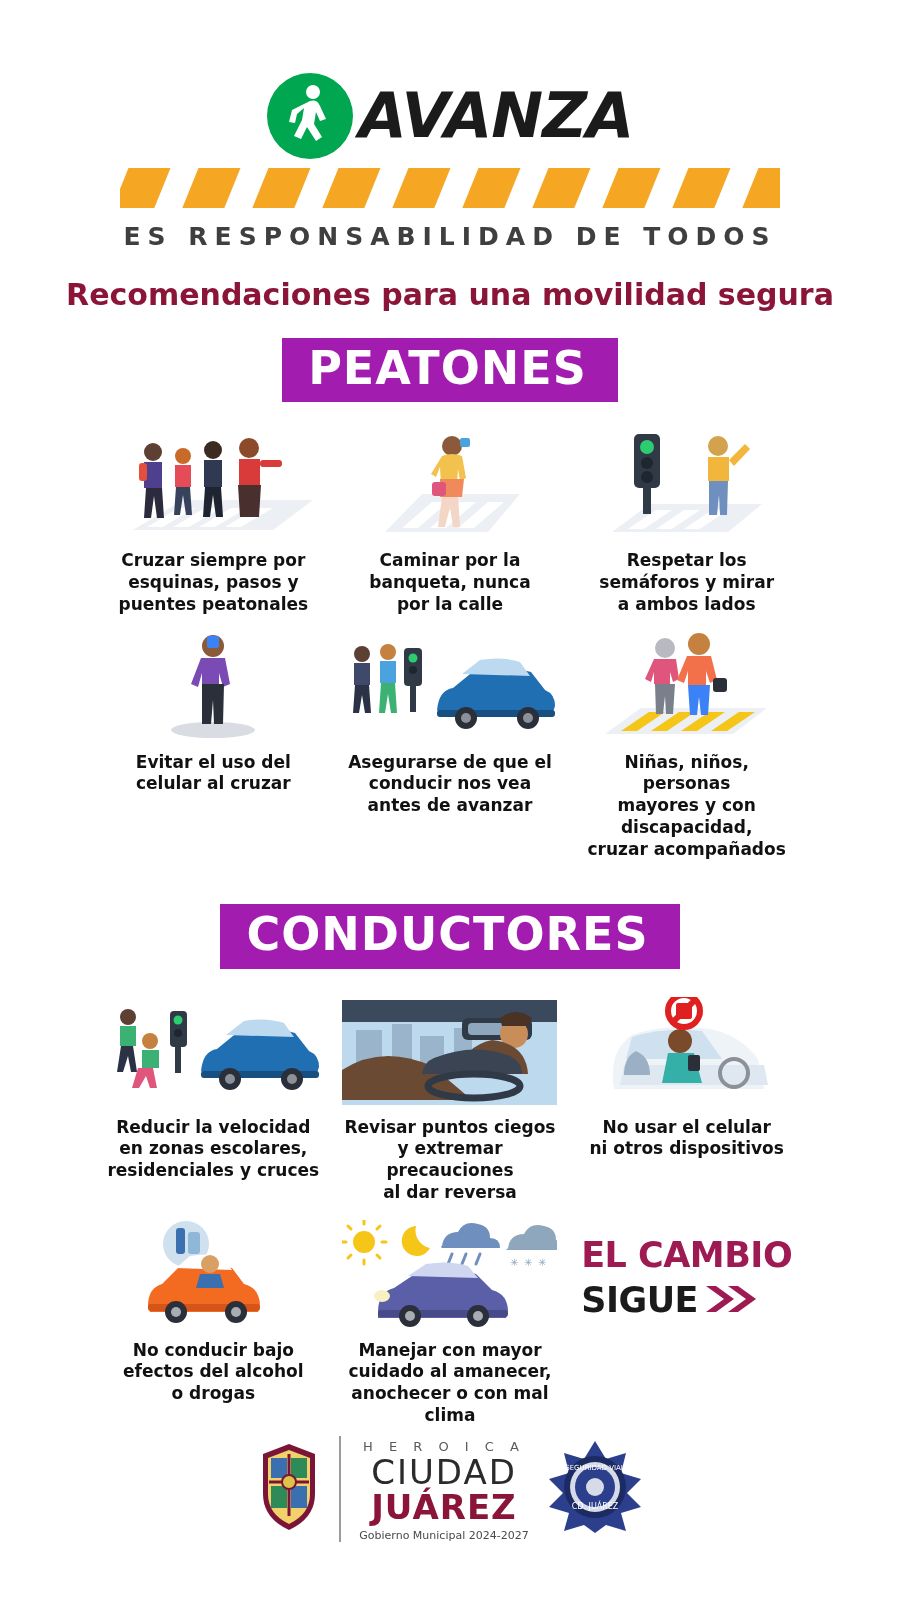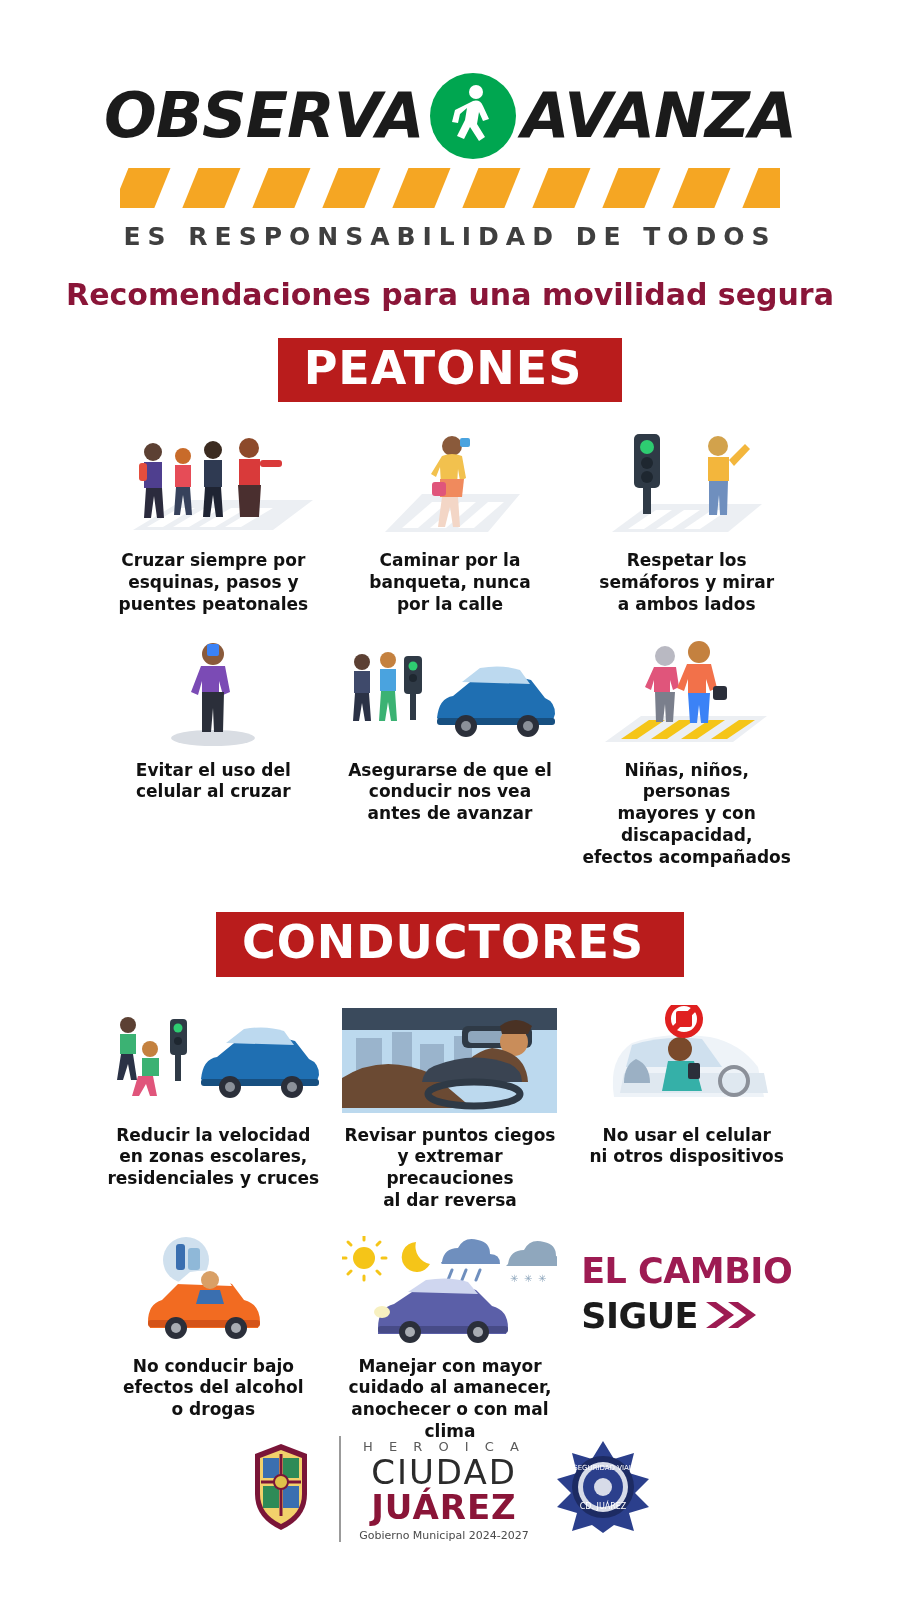--- a/index.html
+++ b/index.html
@@ -86,37 +86,37 @@
     color: #8a1538;
   }
 
   
   .banner-wrap {
     text-align: center;
     margin-top: 26px;
   }
   .banner {
     display: inline-block;
-    background: #b91c1c;
+    background: #a21caf;
     color: #ffffff;
     font-family: "DejaVu Sans", sans-serif;
     font-weight: bold;
     font-size: 46px;
     letter-spacing: 1px;
-    padding: 6px 40px 10px 26px;
+    padding: 6px 31px 10px 26px;
     line-height: 1.05;
   }
 
   
   .grid {
     display: grid;
     grid-template-columns: repeat(3, 1fr);
     padding: 0 95px;
     margin-top: 26px;
-    row-gap: 22px;
+    row-gap: 14px;
   }
   .cell {
     display: flex;
     flex-direction: column;
     align-items: center;
   }
   .art {
     height: 110px;
     width: 100%;
     display: flex;
@@ -165,21 +165,21 @@
 
   
   .footer {
     position: absolute;
     bottom: 58px;
     left: 0;
     right: 0;
     display: flex;
     align-items: center;
     justify-content: center;
-    gap: 26px;
+    gap: 18px;
   }
   .juarez-text {
     text-align: center;
     font-family: "DejaVu Sans", sans-serif;
     color: #1b1b1b;
     border-left: 2px solid #9b9b9b;
     padding-left: 18px;
   }
   .juarez-text .heroica {
     font-size: 13px;
@@ -204,21 +204,20 @@
     margin-top: 3px;
     color: #4a4a4a;
     text-align: center;
   }
 </style>
 </head>
 <body>
 
 <div class="logo-block">
   <div class="logo-row">
-    <span class="logo-word left">OBSERVA</span>
     <span class="ped-circle">
       <svg width="60" height="66" viewBox="0 0 60 66" aria-hidden="true">
         <g fill="#ffffff">
           <circle cx="33" cy="9" r="7"></circle>
           <path d="M30 18 q7 -2 10 5 l6 13 -6 2 -4 -9 -2 12 8 13 -6 4 -9 -14 -6 12 -7 -3 8 -16 2 -12 -7 6 -2 9 -6 -1 3 -12 z"></path>
         </g>
       </svg>
     </span>
     <span class="logo-word right">AVANZA</span>
   </div>
@@ -410,21 +409,21 @@
         <g>
           <circle cx="112" cy="12" r="11" fill="#c4813f"></circle>
           <path d="M100 24 h24 l6 24 -7 3 -4 -12 v14 h-18 v-14 l-4 12 -7 -3 z" fill="#f2714a"></path>
           <path d="M101 53 h22 l-2 30 h-7 l-2 -18 -2 18 h-7 z" fill="#3b82f6"></path>
           <rect x="126" y="46" width="14" height="14" rx="3" fill="#2b2f3a"></rect>
         </g>
       </svg>
     </div>
     <div class="caption">Niñas, niños, personas
 mayores y con discapacidad,
-efectos acompañados</div>
+cruzar acompañados</div>
   </div>
 </div>
 
 <div class="banner-wrap" style="margin-top:44px;">
   <span class="banner">CONDUCTORES</span>
 </div>
 
 <div class="grid">
 
   <div class="cell">

